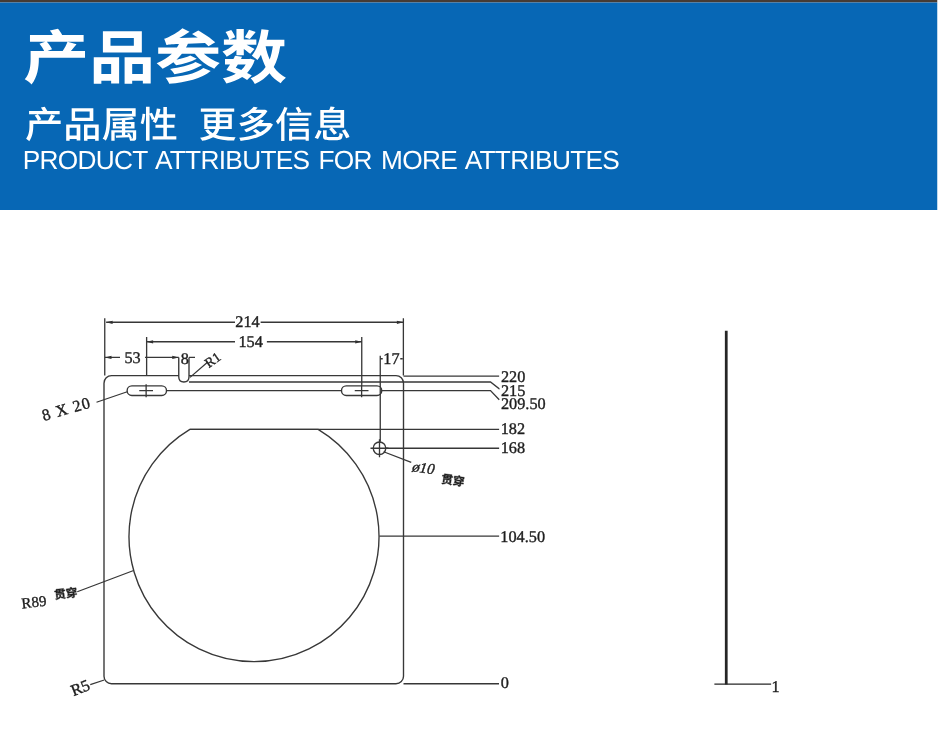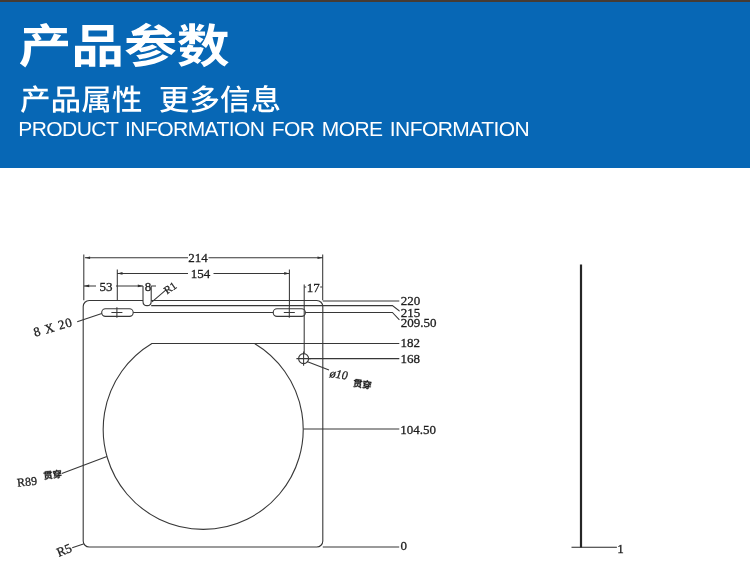--- a/index.html
+++ b/index.html
@@ -9,21 +9,21 @@
 </style></head>
 <body>
 <div id="strip"></div>
 <div id="hdr"></div>
 <svg id="big" width="220" height="60" style="left:17.1px;top:19px">
     <path transform="translate(1.6,43.78) scale(1.0146,0.896)" fill="#fff" d="M21 -42.8C21.8 -41.7 22.6 -40.2 23.3 -38.8H5.3V-32.9H17.3L12.8 -30.9C14.1 -29 15.7 -26.5 16.5 -24.5H5.8V-17.3C5.8 -12 5.4 -4.5 1.2 0.8C2.7 1.6 5.5 4.1 6.5 5.3C11.3 -0.9 12.3 -10.7 12.3 -17.2V-18.5H48.7V-24.5H37.6L42 -30.6L34.9 -32.8C34.1 -30.3 32.6 -26.9 31.1 -24.5H19.1L22.7 -26.2C21.9 -28.1 20.2 -30.8 18.6 -32.9H47.6V-38.8H30.7C30 -40.5 28.7 -42.7 27.4 -44.4Z M68.8 -36.1H87.2V-29.2H68.8ZM62.8 -42.1V-23.2H93.5V-42.1ZM55.6 -18.9V4.7H61.6V2H69.3V4.4H75.6V-18.9ZM61.6 -4V-12.9H69.3V-4ZM79.9 -18.9V4.7H85.9V2H94.3V4.4H100.5V-18.9ZM85.9 -4V-12.9H94.3V-4Z M135.8 -14.6C131.5 -11.7 122.9 -9.5 115.8 -8.5C117.1 -7.2 118.5 -5.3 119.2 -3.7C127.1 -5.3 135.6 -8 141 -12ZM142 -9.4C136.2 -4.1 124.5 -1.7 112.2 -0.7C113.3 0.7 114.6 3.1 115.1 4.8C128.7 3.2 140.6 0.2 147.8 -6.7ZM112.9 -29.8C114.3 -30.3 116 -30.5 122.8 -30.8C122.3 -29.7 121.8 -28.6 121.2 -27.6H106.4V-22H117.2C114 -18.5 109.9 -15.6 105.2 -13.6C106.6 -12.5 108.9 -10 109.9 -8.7C112.9 -10.3 115.8 -12.2 118.4 -14.5C119.2 -13.5 120 -12.5 120.6 -11.7C125.8 -12.8 132.3 -15 136.8 -17.7L131.7 -20.5C129.2 -19.1 124.9 -17.8 120.8 -16.8C122.4 -18.5 123.8 -20.2 125.1 -22H135.3C139 -16.4 144.7 -11.5 150.6 -8.7C151.6 -10.3 153.5 -12.6 154.9 -13.8C150.2 -15.5 145.8 -18.6 142.4 -22H153.8V-27.6H128.3C128.9 -28.7 129.4 -29.9 129.8 -31.1L143.3 -31.7C144.4 -30.6 145.4 -29.6 146.1 -28.8L151.4 -32.3C148.5 -35.6 142.5 -40 138 -42.9L133.1 -39.8C134.5 -38.8 136.1 -37.6 137.6 -36.5L123.1 -36.1C125.9 -37.8 128.6 -39.7 131.1 -41.8L125.5 -44.8C121.9 -41.2 116.7 -38.1 115.1 -37.2C113.5 -36.3 112.3 -35.7 111.1 -35.5C111.7 -33.9 112.6 -31 112.9 -29.8Z M178 -43.6C177.2 -41.6 175.8 -38.7 174.6 -36.9L178.6 -35.2C179.9 -36.8 181.6 -39.2 183.3 -41.5ZM175.4 -12.4C174.5 -10.6 173.3 -8.9 171.9 -7.5L167.6 -9.6L169.2 -12.4ZM160.2 -7.6C162.6 -6.7 165.1 -5.5 167.6 -4.2C164.6 -2.3 161.1 -1 157.4 -0.2C158.4 0.9 159.6 3.1 160.2 4.5C164.8 3.2 169.1 1.4 172.6 -1.3C174.1 -0.4 175.4 0.6 176.5 1.4L180.2 -2.7C179.2 -3.4 177.9 -4.2 176.5 -5C179.2 -8 181.2 -11.8 182.5 -16.4L179.1 -17.6L178.2 -17.4H171.7L172.5 -19.4L167 -20.4C166.6 -19.4 166.2 -18.5 165.7 -17.4H159.1V-12.4H163.1C162.1 -10.6 161.1 -9 160.2 -7.6ZM159.5 -41.4C160.7 -39.4 162 -36.7 162.3 -34.9H158.2V-30.1H165.9C163.5 -27.5 160.2 -25.2 157.1 -24C158.3 -22.8 159.6 -20.8 160.4 -19.4C163 -20.9 165.7 -23 168.1 -25.4V-20.7H173.9V-26.4C175.9 -24.8 177.9 -23.1 179 -22L182.3 -26.3C181.4 -27 178.5 -28.7 176.1 -30.1H183.8V-34.9H173.9V-44.2H168.1V-34.9H162.8L167.1 -36.8C166.7 -38.7 165.3 -41.3 164 -43.3ZM187.8 -44C186.7 -34.7 184.3 -25.8 180.2 -20.4C181.4 -19.5 183.8 -17.5 184.7 -16.4C185.6 -17.8 186.6 -19.4 187.4 -21.1C188.4 -17.2 189.6 -13.5 191.1 -10.2C188.4 -5.8 184.6 -2.5 179.3 -0.2C180.4 1 182.1 3.6 182.6 4.9C187.5 2.4 191.3 -0.7 194.2 -4.6C196.5 -1 199.4 2 203 4.2C203.9 2.7 205.7 0.4 207.1 -0.7C203.1 -2.9 200 -6.1 197.5 -10.2C200 -15.3 201.6 -21.5 202.6 -28.8H205.9V-34.6H191.9C192.6 -37.4 193.1 -40.2 193.5 -43.2ZM196.8 -28.8C196.2 -24.4 195.5 -20.4 194.3 -17C192.9 -20.6 191.8 -24.6 191.1 -28.8Z"></path>
   </svg>
 <svg id="mid" width="260" height="36" style="left:20.1px;top:83.9px">
     <path transform="translate(0,26.2) scale(1.02,0.98)" fill="#fff" d="M20.4 -19C19.9 -17.5 18.9 -15.4 18.1 -14H10.5L12.8 -15C12.3 -16.2 11.1 -17.9 10.1 -19.2L7.6 -18.1C8.6 -16.9 9.6 -15.2 10 -14H3.5V-9.9C3.5 -6.8 3.3 -2.4 0.9 0.8C1.5 1.2 2.8 2.2 3.3 2.8C6 -0.8 6.5 -6.1 6.5 -9.8V-11.2H28V-14H21C21.8 -15.2 22.7 -16.6 23.6 -18ZM12.5 -24.7C13 -23.9 13.7 -22.8 14.1 -21.9H3.2V-19.2H27.2V-21.9H17.5C17 -22.9 16.2 -24.4 15.4 -25.4Z M39.3 -21.4H50.7V-16.4H39.3ZM36.6 -24.1V-13.7H53.6V-24.1ZM32.3 -10.8V2.5H35V1H40.5V2.3H43.4V-10.8ZM35 -1.8V-8.1H40.5V-1.8ZM46.3 -10.8V2.5H49V1H55V2.4H57.8V-10.8ZM49 -1.8V-8.1H55V-1.8Z M66.8 -21.8H83.9V-19.6H66.8ZM64 -24.1V-15.2C64 -10.4 63.8 -3.8 60.9 0.9C61.6 1.2 62.8 1.9 63.3 2.4C66.4 -2.5 66.8 -10.1 66.8 -15.2V-17.4H86.8V-24.1ZM71.4 -11.1H76V-9.3H71.4ZM78.6 -11.1H83.2V-9.3H78.6ZM84 -16.9C80.4 -16.2 73.8 -15.8 68.3 -15.8C68.6 -15.3 68.8 -14.5 68.9 -13.9C71.1 -13.9 73.6 -14 76 -14.2V-12.8H68.9V-7.6H76V-6.1H67.7V2.5H70.3V-4.2H76V-2.1L71.2 -1.9L71.4 0.1L81.6 -0.4L82 0.6L81.8 0.5C82 1.1 82.3 1.9 82.4 2.5C84.2 2.5 85.5 2.5 86.2 2.2C87.1 1.8 87.2 1.3 87.2 0.2V-6.1H78.6V-7.6H85.9V-12.8H78.6V-14.3C81.2 -14.5 83.7 -14.8 85.6 -15.3ZM80.1 -3.4 80.7 -2.3 78.6 -2.2V-4.2H84.6V0.2C84.6 0.5 84.5 0.5 84.2 0.6L83 0.6L83.9 0.3C83.5 -0.8 82.6 -2.5 81.7 -3.8Z M92.2 -19.6C92 -17.1 91.4 -13.8 90.7 -11.8L92.8 -11C93.6 -13.3 94.1 -16.8 94.3 -19.3ZM100.1 -1.2V1.5H118.7V-1.2H111.3V-8.1H117.2V-10.7H111.3V-16.4H117.8V-19.1H111.3V-25.2H108.5V-19.1H105.3C105.7 -20.5 106 -22 106.2 -23.5L103.4 -23.9C103 -21.1 102.4 -18.3 101.5 -15.9C101 -17.2 100.3 -19.1 99.5 -20.4L97.7 -19.7V-25.3H94.9V2.5H97.7V-19.2C98.5 -17.6 99.2 -15.7 99.5 -14.5L101.2 -15.3C100.8 -14.5 100.5 -13.8 100.1 -13.2C100.8 -13 102.1 -12.3 102.6 -11.9C103.3 -13.2 104 -14.7 104.5 -16.4H108.5V-10.7H102.3V-8.1H108.5V-1.2Z M143.7 -7 141.3 -6.1C142.3 -4.5 143.5 -3.2 144.8 -2.2C143 -1.3 140.6 -0.5 137.3 0C137.9 0.7 138.7 1.9 139 2.5C142.7 1.8 145.5 0.8 147.5 -0.5C151.7 1.6 157.2 2.1 164 2.3C164.2 1.4 164.7 0.2 165.2 -0.4C158.8 -0.5 153.7 -0.9 149.8 -2.4C151.2 -3.8 151.9 -5.4 152.3 -7.1H162.2V-19.1H152.7V-21.3H164.1V-23.8H137.9V-21.3H149.7V-19.1H140.6V-7.1H149.3C148.9 -5.9 148.3 -4.7 147.2 -3.7C145.8 -4.6 144.7 -5.7 143.7 -7ZM143.2 -12H149.7V-10.9L149.7 -9.4H143.2ZM152.7 -9.4 152.7 -10.9V-12H159.4V-9.4ZM143.2 -16.7H149.7V-14.2H143.2ZM152.7 -16.7H159.4V-14.2H152.7Z M179.4 -25.4C177.5 -22.9 173.9 -20.2 169 -18.3C169.7 -17.8 170.6 -16.9 171 -16.3C173.6 -17.5 175.8 -18.8 177.8 -20.3H185.8C184.4 -18.6 182.5 -17.2 180.2 -16C179.2 -16.9 177.9 -17.8 176.8 -18.5L174.7 -17.1C175.7 -16.4 176.8 -15.6 177.7 -14.8C174.7 -13.4 171.4 -12.5 168.1 -12C168.6 -11.3 169.2 -10.2 169.5 -9.4C177.7 -11.1 186.4 -15 190.2 -21.8L188.4 -22.9L187.9 -22.8H180.7C181.4 -23.4 182 -24 182.5 -24.7ZM184.4 -14.8C182.1 -11.8 177.9 -8.7 171.8 -6.6C172.4 -6.1 173.1 -5.1 173.5 -4.4C177.1 -5.8 180.1 -7.5 182.6 -9.4H190.2C188.8 -7.4 186.8 -5.7 184.5 -4.4C183.5 -5.3 182.1 -6.4 181.1 -7.1L178.7 -5.8C179.7 -5 180.9 -4 181.8 -3.1C177.8 -1.5 173 -0.5 168 -0.1C168.4 0.5 168.9 1.8 169.1 2.6C180.1 1.4 190.3 -1.9 194.5 -10.9L192.5 -12.1L192 -12H185.6C186.2 -12.7 186.9 -13.4 187.5 -14.1Z M207.5 -16.1V-13.8H222.3V-16.1ZM207.5 -11.8V-9.5H222.3V-11.8ZM207.1 -7.3V2.5H209.5V1.4H220.1V2.4H222.6V-7.3ZM209.5 -0.9V-5H220.1V-0.9ZM212.2 -24.4C213 -23.2 213.8 -21.6 214.3 -20.5H205.3V-18.1H224.6V-20.5H214.7L216.8 -21.4C216.4 -22.5 215.5 -24.1 214.6 -25.3ZM203.4 -25.2C201.9 -20.8 199.5 -16.4 196.8 -13.5C197.3 -12.9 198.1 -11.4 198.4 -10.8C199.2 -11.8 200.1 -12.9 200.9 -14.2V2.6H203.5V-18.8C204.5 -20.6 205.3 -22.5 205.9 -24.4Z M234.4 -16.3H247.4V-14.4H234.4ZM234.4 -12.3H247.4V-10.3H234.4ZM234.4 -20.4H247.4V-18.4H234.4ZM233.7 -6.1V-1.6C233.7 1.2 234.7 2 238.5 2C239.3 2 244.1 2 244.9 2C248 2 248.9 1.1 249.3 -3C248.5 -3.1 247.3 -3.5 246.7 -4C246.5 -1 246.3 -0.6 244.7 -0.6C243.6 -0.6 239.6 -0.6 238.7 -0.6C236.9 -0.6 236.6 -0.7 236.6 -1.6V-6.1ZM248.6 -5.8C250 -3.9 251.3 -1.2 251.9 0.5L254.5 -0.7C254 -2.4 252.5 -5 251.1 -6.9ZM230.1 -6.4C229.4 -4.4 228.3 -1.8 227.2 -0.1L229.8 1.1C230.8 -0.7 231.9 -3.4 232.6 -5.3ZM238.5 -7.2C240 -5.8 241.6 -3.8 242.3 -2.4L244.7 -3.8C243.9 -5 242.4 -6.8 241 -8.1H250.3V-22.6H241.6C242 -23.3 242.6 -24.2 243 -25.1L239.6 -25.6C239.4 -24.8 239 -23.6 238.6 -22.6H231.6V-8.1H240.1Z"></path>
   </svg>
-<div id="eng">PRODUCT INFORMATION FOR MORE INFORMATION</div>
+<div id="eng">PRODUCT ATTRIBUTES FOR MORE ATTRIBUTES</div>
 <svg id="draw" width="750" height="585" style="left:0;top:0" font-family="'Liberation Serif',serif" font-size="13">
 <g fill="none" stroke="#383838" stroke-width="1.1">
 
 <path d="M151.2,300.5 H316.8 A6,6 0 0 1 322.8,306.5 V541 A6,6 0 0 1 316.8,547 H89.2 A6,6 0 0 1 83.2,541 V306.5 A6,6 0 0 1 89.2,300.5 H143"></path>
 
 <path d="M151.9,343.5 H254.5 A100,100 0 1 1 151.9,343.5 Z" stroke-linejoin="round"></path>
 
 <rect x="101.7" y="308.7" width="31.5" height="7.7" rx="3.8"></rect>
 <rect x="273.2" y="308.7" width="32.2" height="7.7" rx="3.8"></rect>
 

